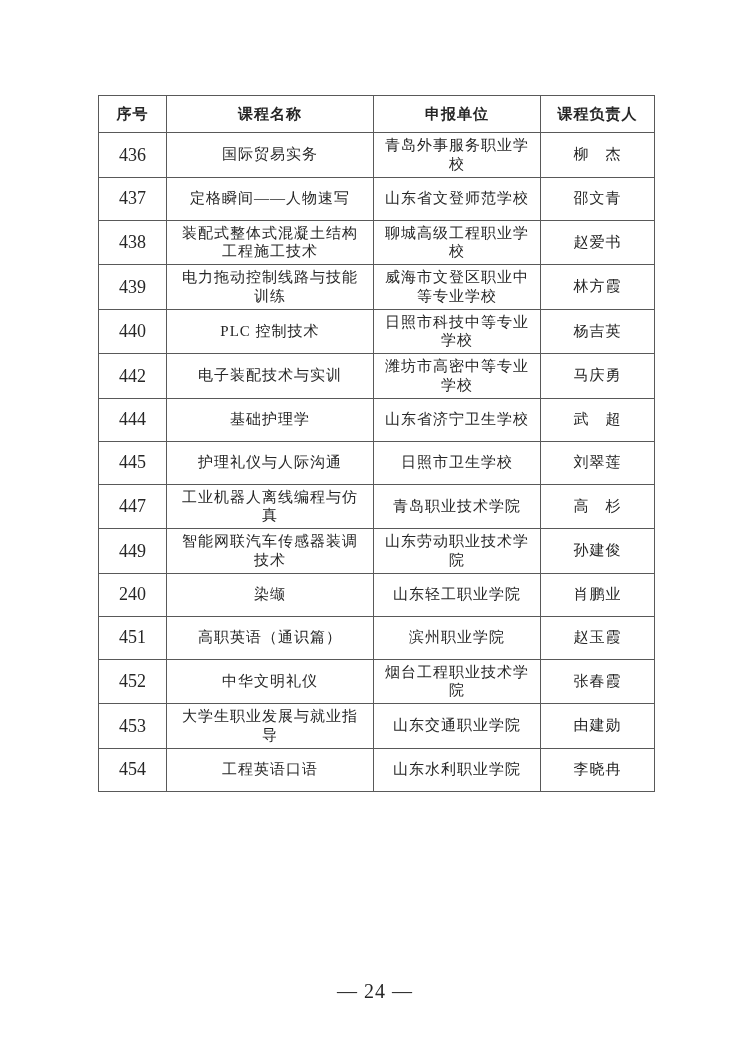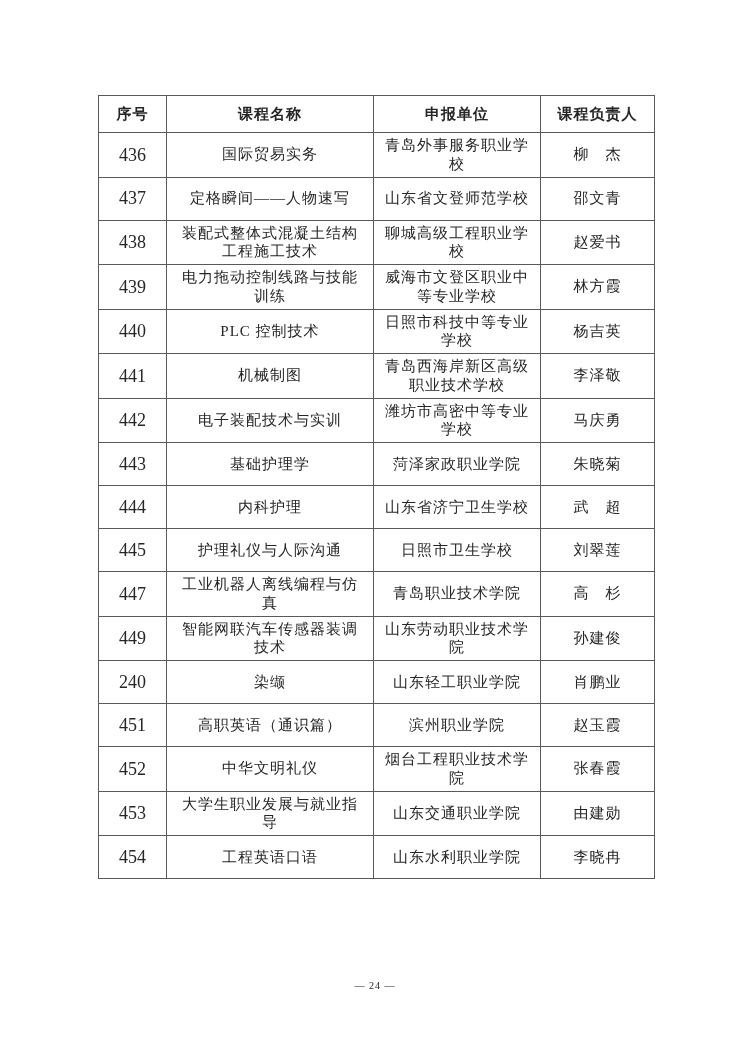--- a/index.html
+++ b/index.html
@@ -54,21 +54,21 @@
   .course-table td.no-cell {
     letter-spacing: 0;
     font-size: 18px;
   }
   .footer-pagenum {
     position: absolute;
     top: 980px;
     left: 0;
     width: 750px;
     text-align: center;
-    font-size: 10px;
+    font-size: 20px;
     letter-spacing: 1px;
     color: var(--text-color);
   }
 </style>
 </head>
 <body>
 
 <div class="page">
 
   <table class="course-table">
@@ -111,40 +111,28 @@
           <td class="unit-cell">威海市文登区职业中等专业学校</td>
           <td class="leader-cell">林方霞</td>
         </tr>
         <tr>
           <td class="no-cell">440</td>
           <td class="course-cell">PLC 控制技术</td>
           <td class="unit-cell">日照市科技中等专业学校</td>
           <td class="leader-cell">杨吉英</td>
         </tr>
         <tr>
-          <td class="no-cell">441</td>
-          <td class="course-cell">机械制图</td>
-          <td class="unit-cell">青岛西海岸新区高级职业技术学校</td>
-          <td class="leader-cell">李泽敬</td>
-        </tr>
-        <tr>
           <td class="no-cell">442</td>
           <td class="course-cell">电子装配技术与实训</td>
           <td class="unit-cell">潍坊市高密中等专业学校</td>
           <td class="leader-cell">马庆勇</td>
         </tr>
         <tr>
-          <td class="no-cell">443</td>
+          <td class="no-cell">444</td>
           <td class="course-cell">基础护理学</td>
-          <td class="unit-cell">菏泽家政职业学院</td>
-          <td class="leader-cell">朱晓菊</td>
-        </tr>
-        <tr>
-          <td class="no-cell">444</td>
-          <td class="course-cell">内科护理</td>
           <td class="unit-cell">山东省济宁卫生学校</td>
           <td class="leader-cell">武　超</td>
         </tr>
         <tr>
           <td class="no-cell">445</td>
           <td class="course-cell">护理礼仪与人际沟通</td>
           <td class="unit-cell">日照市卫生学校</td>
           <td class="leader-cell">刘翠莲</td>
         </tr>
         <tr>

